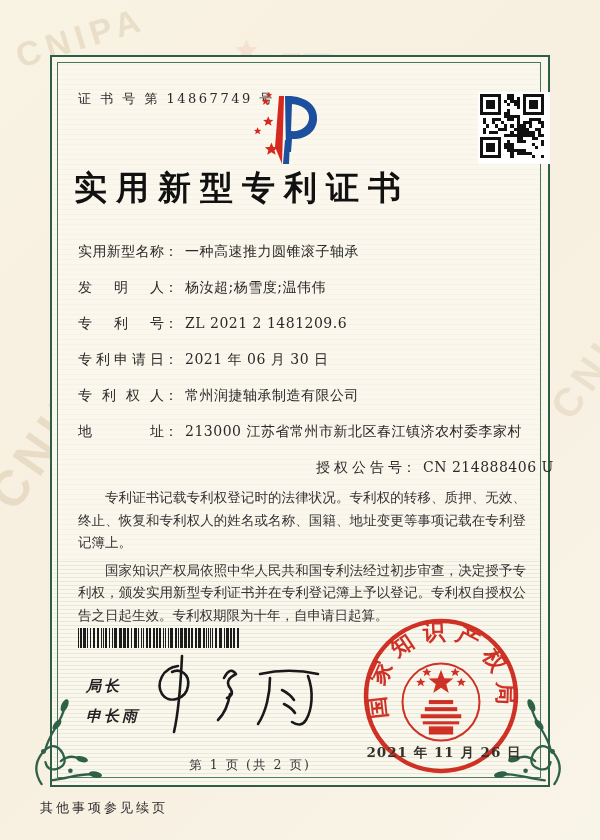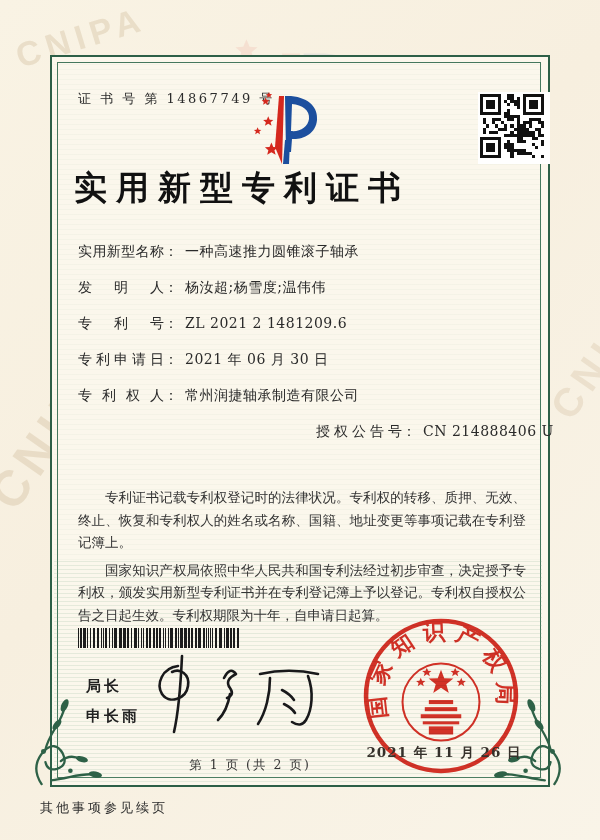--- a/index.html
+++ b/index.html
@@ -40,21 +40,21 @@
   .frow{position:relative; height:20px; line-height:20px; white-space:nowrap;}
   .flabel{display:inline-block; width:86px; text-align:justify; text-align-last:justify; font-weight:500;}
   .fcolon{display:inline-block; margin-right:7px;}
   .fvalue{letter-spacing:.5px;}
   .grant-right{position:absolute; left:238px; top:0;}
   .paras{position:absolute; left:78px; top:486px; width:448px; font-size:13.5px; line-height:22.5px;
     color:#333; text-align:justify;}
   .paras p{margin:0 0 5px 0; text-indent:2em;}
   .barcode{position:absolute; left:78px; top:628px; width:165px; height:20px;}
   .signer{position:absolute; left:86px; top:671px; font-size:15px; font-weight:600; letter-spacing:3px; color:#222;
-    font-family:"DejaVu Sans","Liberation Sans",sans-serif; line-height:30px;}
+    font-family:"DejaVu Sans","Liberation Sans",sans-serif; line-height:30px;font-style:italic;}
   .sig{position:absolute; left:148px; top:648px; width:185px; height:90px;}
   .seal{position:absolute; left:362px; top:617px; width:158px; height:158px; opacity:.95; mix-blend-mode:multiply;}
   .seal-date{position:absolute; left:364px; top:744px; width:160px; font-size:13.5px; font-weight:700;
     letter-spacing:1px; color:#35302a; text-align:center;}
   .page-info{position:absolute; left:0; top:757px; width:500px; text-align:center; font-size:12.5px;
     letter-spacing:2px; color:#333;}
   .foot-note{position:absolute; left:0; top:799px; width:600px; font-size:13px;
     letter-spacing:3px; color:#2e2e2e;margin-left:40px;}
 </style>
 </head>
@@ -361,20 +361,23 @@
     <div class="frow">
       <span class="flabel">专利号</span><span class="fcolon">：</span><span class="fvalue">ZL 2021 2 1481209.6</span>
     </div>
     <div class="frow">
       <span class="flabel">专利申请日</span><span class="fcolon">：</span><span class="fvalue">2021 年 06 月 30 日</span>
     </div>
     <div class="frow">
       <span class="flabel">专利权人</span><span class="fcolon">：</span><span class="fvalue">常州润捷轴承制造有限公司</span>
     </div>
     <div class="frow">
+      <span class="flabel">地址</span><span class="fcolon">：</span><span class="fvalue">213000 江苏省常州市新北区春江镇济农村委李家村</span>
+    </div>
+    <div class="frow">
       <span class="grant-right"><span class="flabel">授权公告号</span><span class="fcolon">：</span><span class="fvalue">CN 214888406 U</span></span>
     </div>
   </div>
 
   <div class="paras">
     <p>专利证书记载专利权登记时的法律状况。专利权的转移、质押、无效、终止、恢复和专利权人的姓名或名称、国籍、地址变更等事项记载在专利登记簿上。</p>
     <p>国家知识产权局依照中华人民共和国专利法经过初步审查，决定授予专利权，颁发实用新型专利证书并在专利登记簿上予以登记。专利权自授权公告之日起生效。专利权期限为十年，自申请日起算。</p>
   </div>
 
   <div class="barcode" id="barcodebox"><svg width="165" height="20" style="shape-rendering: crispedges;">

